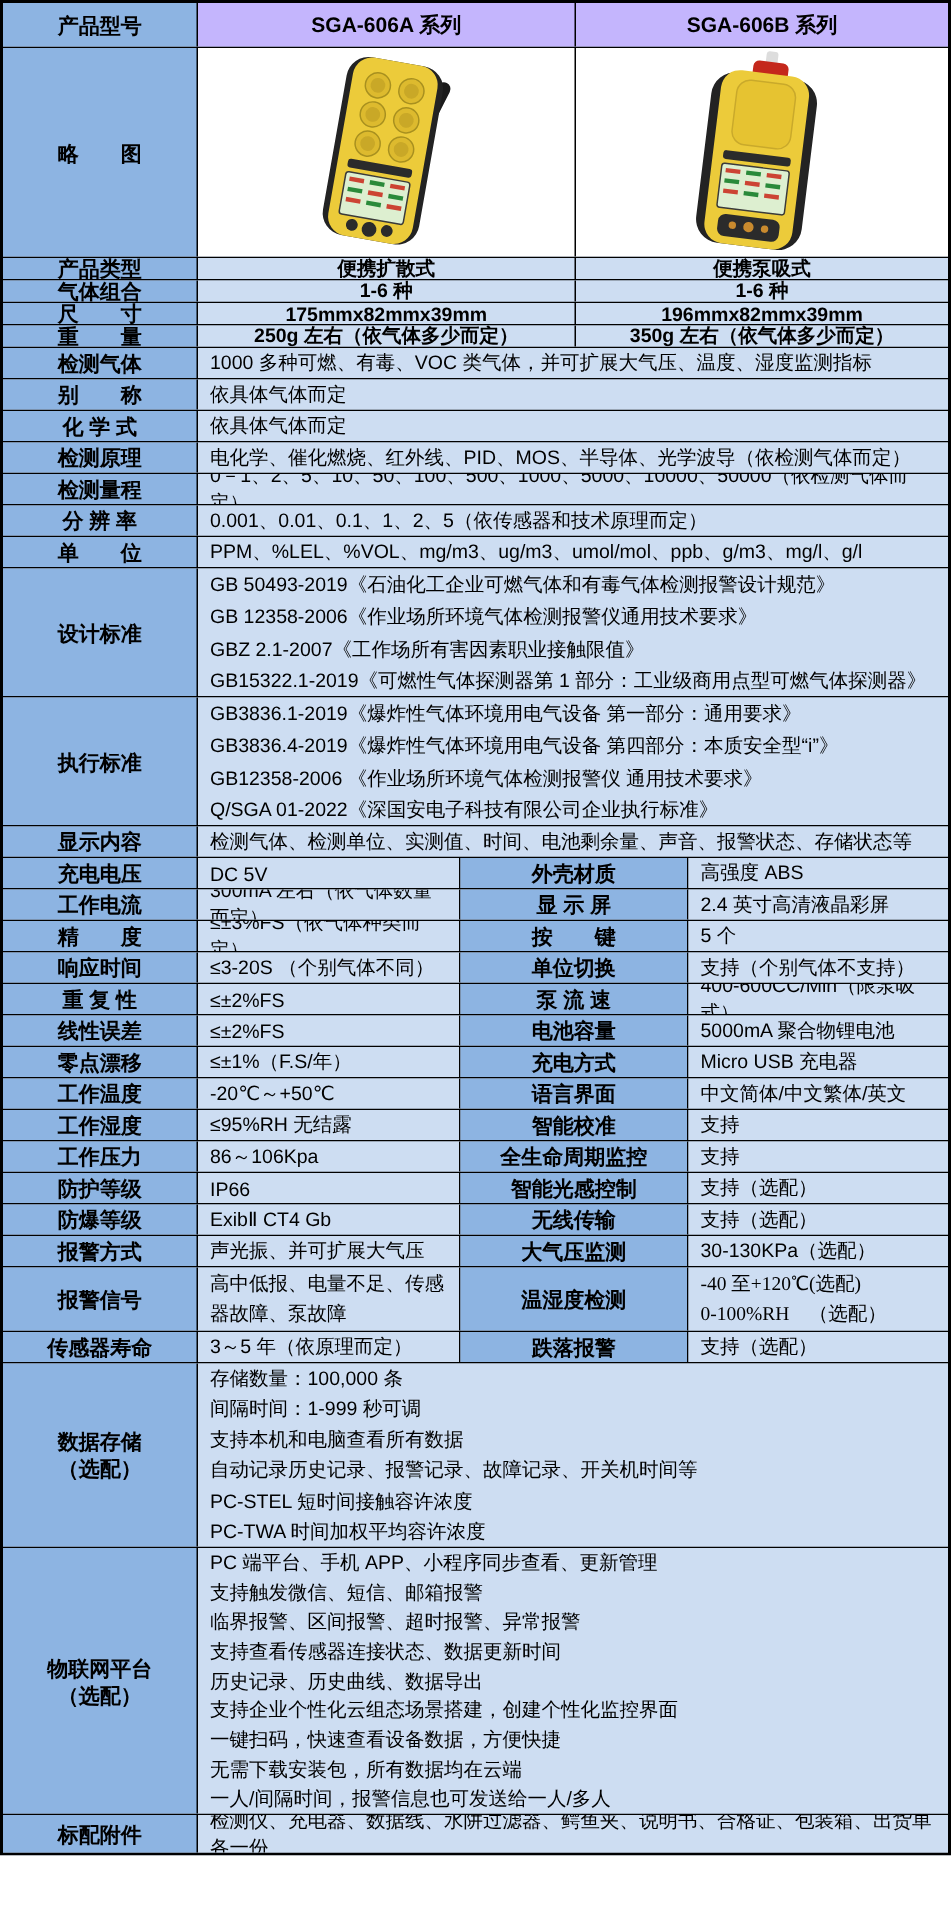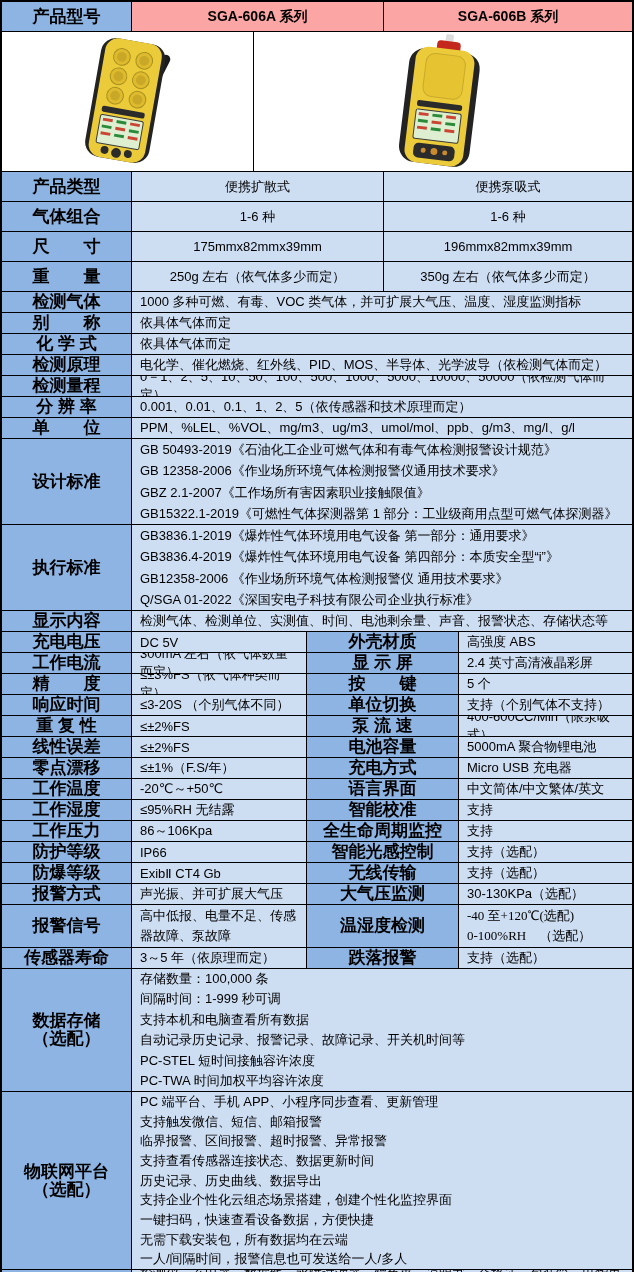--- a/index.html
+++ b/index.html
@@ -13,85 +13,86 @@
     border: 2px solid #000;
     background: #CDDDF2;
   }
   .row { display: flex; border-bottom: 1px solid #000; width: 100%; }
   .row:last-child { border-bottom: none; }
   .cell { border-right: 1px solid #000; overflow: hidden; }
   .cell:last-child { border-right: none; }
   .label {
     background: #8DB4E2;
     font-weight: bold;
-    font-size: 17px;
+    font-size: 14px;
     color: #000;
     display: flex; align-items: center; justify-content: center;
     text-align: center;
     flex-direction: column;
     line-height: 18px;
   }
   .value {
     background: #CDDDF2;
     font-size: 13px;
     color: #000;
     display: flex; align-items: center;
     padding: 1px 8px;
   }
-  .value.center { justify-content: center; text-align: center; }
+  .value.center { justify-content: center; text-align: center; font-weight: bold; }
   .value.multiline { flex-direction: column; align-items: flex-start; justify-content: center; }
   .value.multiline .line { width: 100%; }
   
   .w-label  { width: 130px; flex: 0 0 130px; }
   .w-half   { width: 252px; flex: 0 0 252px; }
   .w-half2  { flex: 1; }
   .w-full   { flex: 1; }
   .w-v1     { width: 175px; flex: 0 0 175px; }
   .w-l2     { width: 152px; flex: 0 0 152px; }
   .w-v2     { flex: 1; }
   
   .h-header { height: 30px; }
   .h-image  { height: 140px; }
-  .h-cmp    { height: 30px; }
+  .h-cmp    { height: 15px; }
   .h-spec   { height: 21px; }
   .h-std    { height: 86px; }
   .h-paired { height: 21px; }
   .h-alarm  { height: 43px; }
   .h-store  { height: 123px; }
   .h-iot    { height: 178px; }
   .h-acc    { height: 25px; }
   .std .line { line-height: 21.5px; }
   .store .line { line-height: 20.5px; }
   .iot .line { line-height: 19.7px; }
   .two-line .line { line-height: 20px; font-family: Liberation Serif, serif; }
   .img-cell {
     background: #ffffff;
     display: flex; align-items: center; justify-content: center;
     padding: 0;
   }
   .header-cell {
-    background: #fca5a5;
+    background: #c4b5fd;
     font-weight: bold;
     font-size: 14px;
     display: flex; align-items: center; justify-content: center;
   }
   .alarm-v1 { line-height: 20px; }
 </style>
 </head>
 <body>
 
 <div class="spec-table">
 
   <div class="row h-header">
     <div class="cell label w-label">产品型号</div>
     <div class="cell header-cell w-half">SGA-606A 系列</div>
     <div class="cell header-cell w-half2">SGA-606B 系列</div>
   </div>
 
   <div class="row h-image">
+    <div class="cell label w-label">略　　图</div>
     <div class="cell img-cell w-half">
       <svg width="250" height="138" viewBox="0 0 252 140">
         <g transform="rotate(10 126 70)">
           <rect x="152" y="16" width="9" height="102" rx="4.5" fill="#1b1b1b" transform="rotate(17 156 20)"></rect>
           <rect x="90" y="8" width="66" height="122" rx="15" fill="#232323"></rect>
           <rect x="94" y="8" width="58" height="122" rx="13" fill="#ECCB3A"></rect>
           <g>
             <circle cx="112" cy="26" r="8.5" fill="#DDBA2E" stroke="#A8901F"></circle><circle cx="112" cy="26" r="5" fill="#C9A827"></circle>
             <circle cx="135" cy="26" r="8.5" fill="#DDBA2E" stroke="#A8901F"></circle><circle cx="135" cy="26" r="5" fill="#C9A827"></circle>
             <circle cx="112" cy="46" r="8.5" fill="#DDBA2E" stroke="#A8901F"></circle><circle cx="112" cy="46" r="5" fill="#C9A827"></circle>

